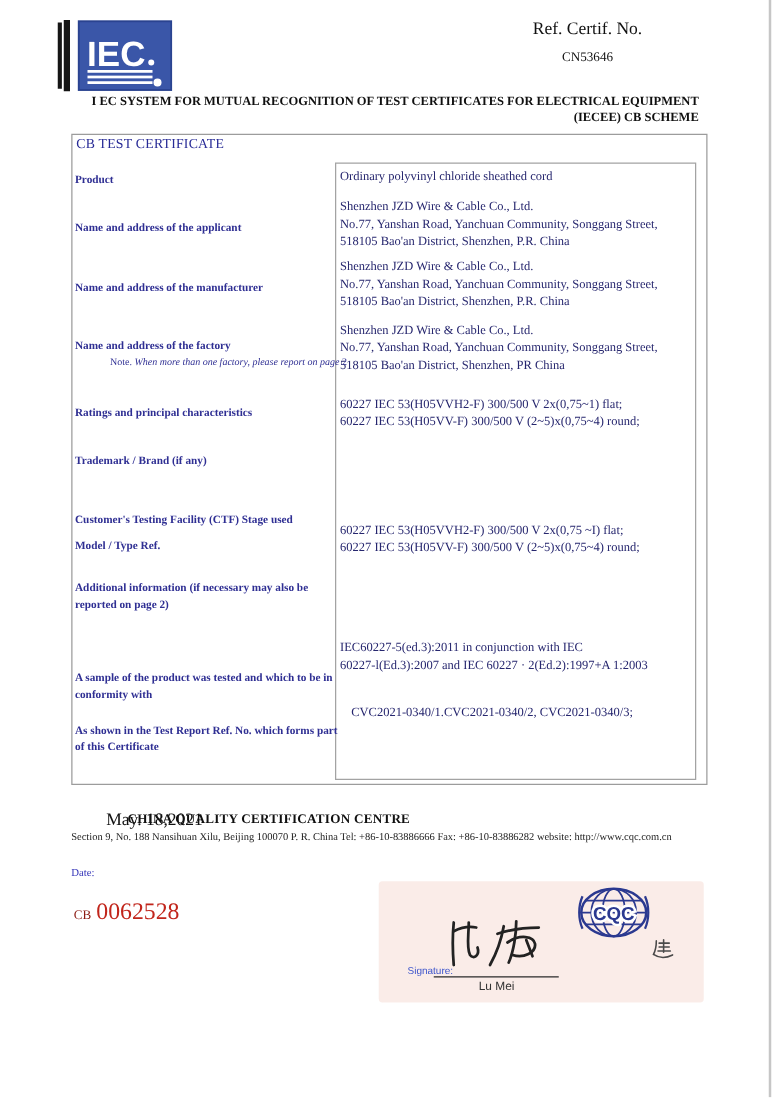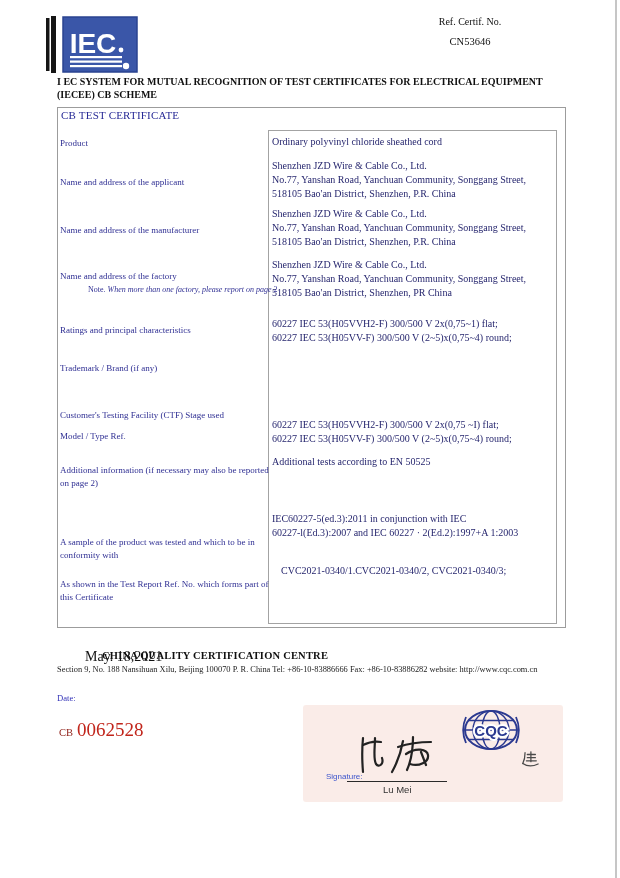--- a/index.html
+++ b/index.html
@@ -4,31 +4,31 @@
 <style>
   html,body{margin:0;padding:0;background:#ffffff;}
   .page{
     position:relative;width:620px;height:878px;background:#ffffff;overflow:hidden;
     font-family:"Liberation Serif","DejaVu Serif",serif;color:#1a1a1a;
   }
   .scan-edge{position:absolute;right:3px;top:0;width:2px;height:100%;background:#c6c6c6;}
   
   .iec-logo{position:absolute;left:46px;top:16px;}
   .ref-block{position:absolute;left:400px;top:16px;width:140px;text-align:center;}
-  .ref-label{font-size:10px;color:#111;}
+  .ref-label{font-size:14px;color:#111;}
   .ref-no{font-size:10.5px;color:#111;margin-top:9px;}
   .scheme-title{
     position:absolute;left:57px;top:76px;width:502px;
-    font-size:10px;font-weight:700;line-height:12.5px;color:#101010;
+    font-size:10px;font-weight:700;line-height:12.5px;color:#101010;text-align:right;
   }
   
   .outer-box{position:absolute;left:57px;top:107px;width:507px;height:519px;border:1px solid #9c9c9c;}
   .inner-box{position:absolute;left:268px;top:130px;width:287px;height:492px;border:1px solid #a3a3a3;}
   .cb-title{position:absolute;left:61px;top:109px;font-size:11px;color:#272a96;letter-spacing:.2px;}
-  .lbl{position:absolute;left:60px;width:215px;font-size:9px;line-height:13px;color:#2f2f93;}
+  .lbl{position:absolute;left:60px;width:215px;font-size:9px;line-height:13px;color:#2f2f93;font-weight:bold;}
   .val{position:absolute;left:272px;width:278px;font-size:10px;line-height:14px;color:#26266e;white-space:pre-line;}
   .note-line{position:absolute;left:60px;width:212px;font-size:8px;color:#2f2f93;padding-left:28px;}
   .note-italic{font-style:italic;}
   .issued-note{position:absolute;left:64px;top:626px;font-size:9px;color:#2b2ea0;}
   
   .issuer-name{position:absolute;left:57px;top:650px;font-size:10.5px;font-weight:700;color:#101010;letter-spacing:.2px;margin-left:45px;}
   .issuer-contact{position:absolute;left:57px;top:665px;width:510px;font-size:8.4px;color:#222;}
   .date-label{position:absolute;left:57px;top:693px;font-size:8.6px;color:#3333b8;}
   .date-value{position:absolute;left:85px;top:649px;font-size:14px;color:#111;text-align:center;}
   .cb-prefix{position:absolute;left:59px;top:727px;font-size:10.5px;color:#8c1a12;}
@@ -97,21 +97,20 @@
   <div class="val" style="top:362px"></div>
 
   <div class="lbl" style="top:409px">Customer's Testing Facility (CTF) Stage used</div>
   <div class="val" style="top:409px"></div>
 
   <div class="lbl" style="top:430px">Model / Type Ref.</div>
   <div class="val" style="top:418px">60227 IEC 53(H05VVH2-F) 300/500 V 2x(0,75 ~I) flat;
 60227 IEC 53(H05VV-F) 300/500 V (2~5)x(0,75~4) round;</div>
 
   <div class="lbl" style="top:464px">Additional information (if necessary may also be reported on page 2)</div>
-  <div class="val" style="top:455px">Additional tests according to EN 50525</div>
 
   <div class="lbl" style="top:536px">A sample of the product was tested and which to be in conformity with</div>
   <div class="val" style="top:512px">IEC60227-5(ed.3):2011 in conjunction with IEC
 60227-l(Ed.3):2007 and IEC 60227 · 2(Ed.2):1997+A 1:2003</div>
 
   <div class="lbl" style="top:578px">As shown in the Test Report Ref. No. which forms part of this Certificate</div>
   <div class="val" style="top:564px;left:281px">CVC2021-0340/1.CVC2021-0340/2, CVC2021-0340/3;</div>
 
 
   <div class="issuer-name">CHINA QUALITY CERTIFICATION CENTRE</div>

